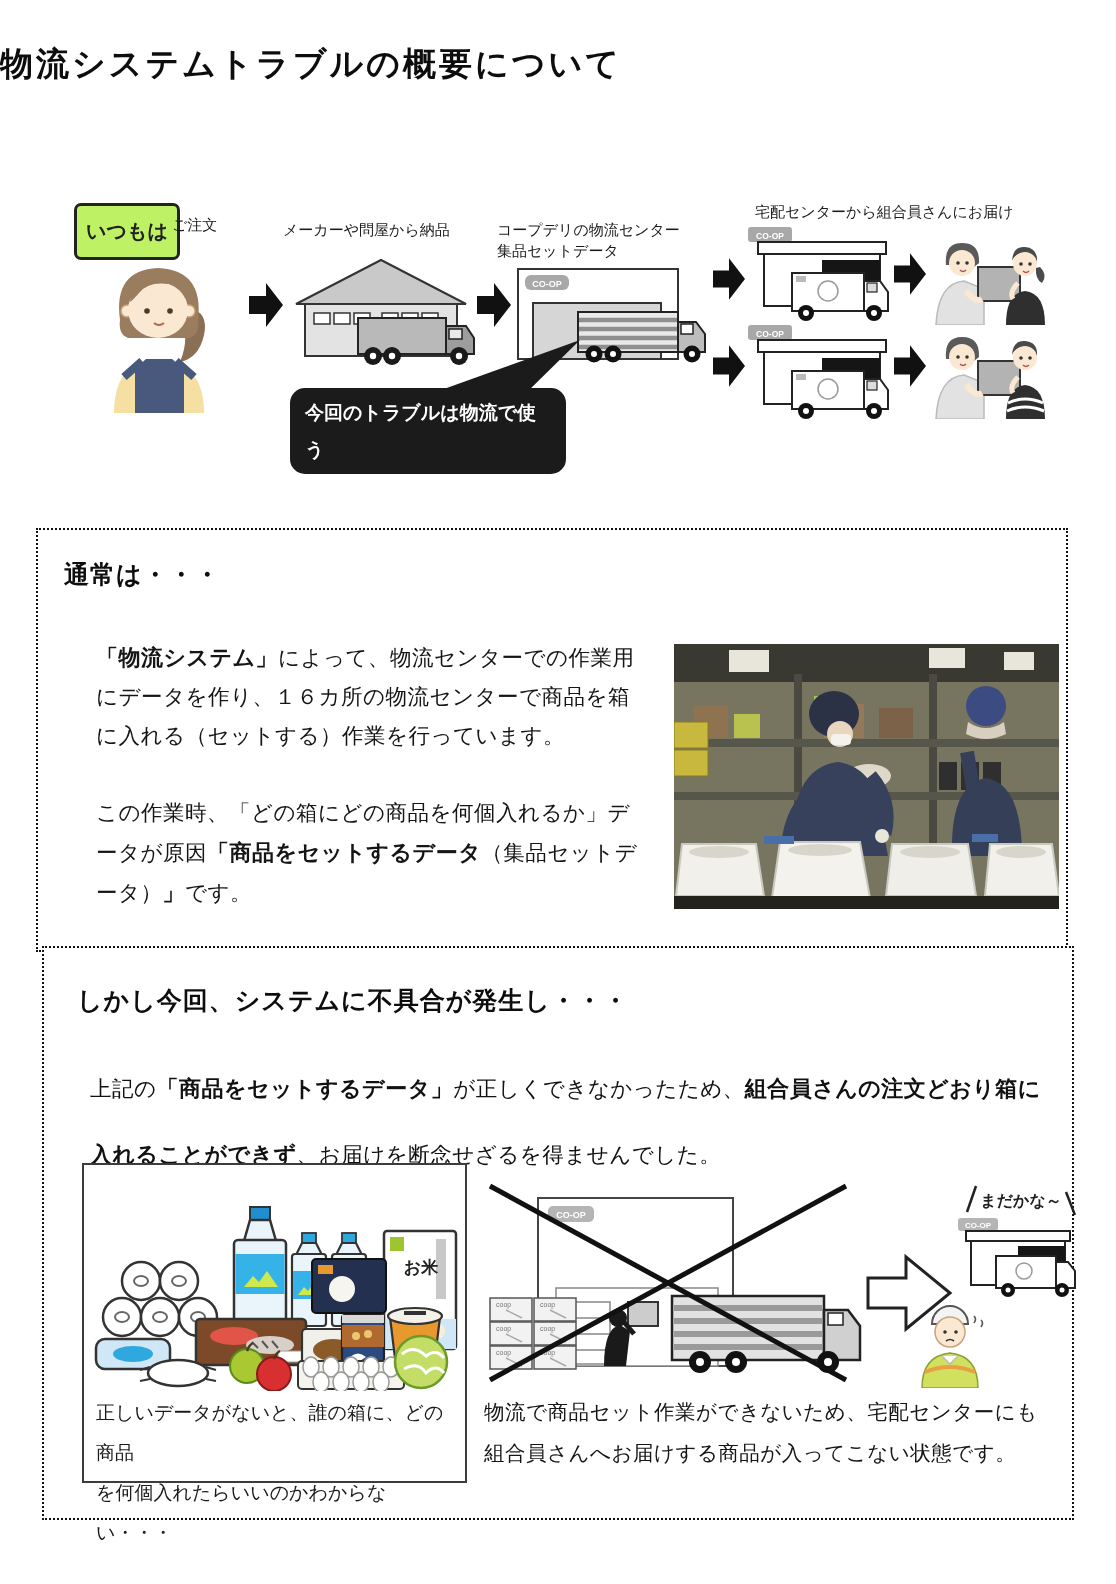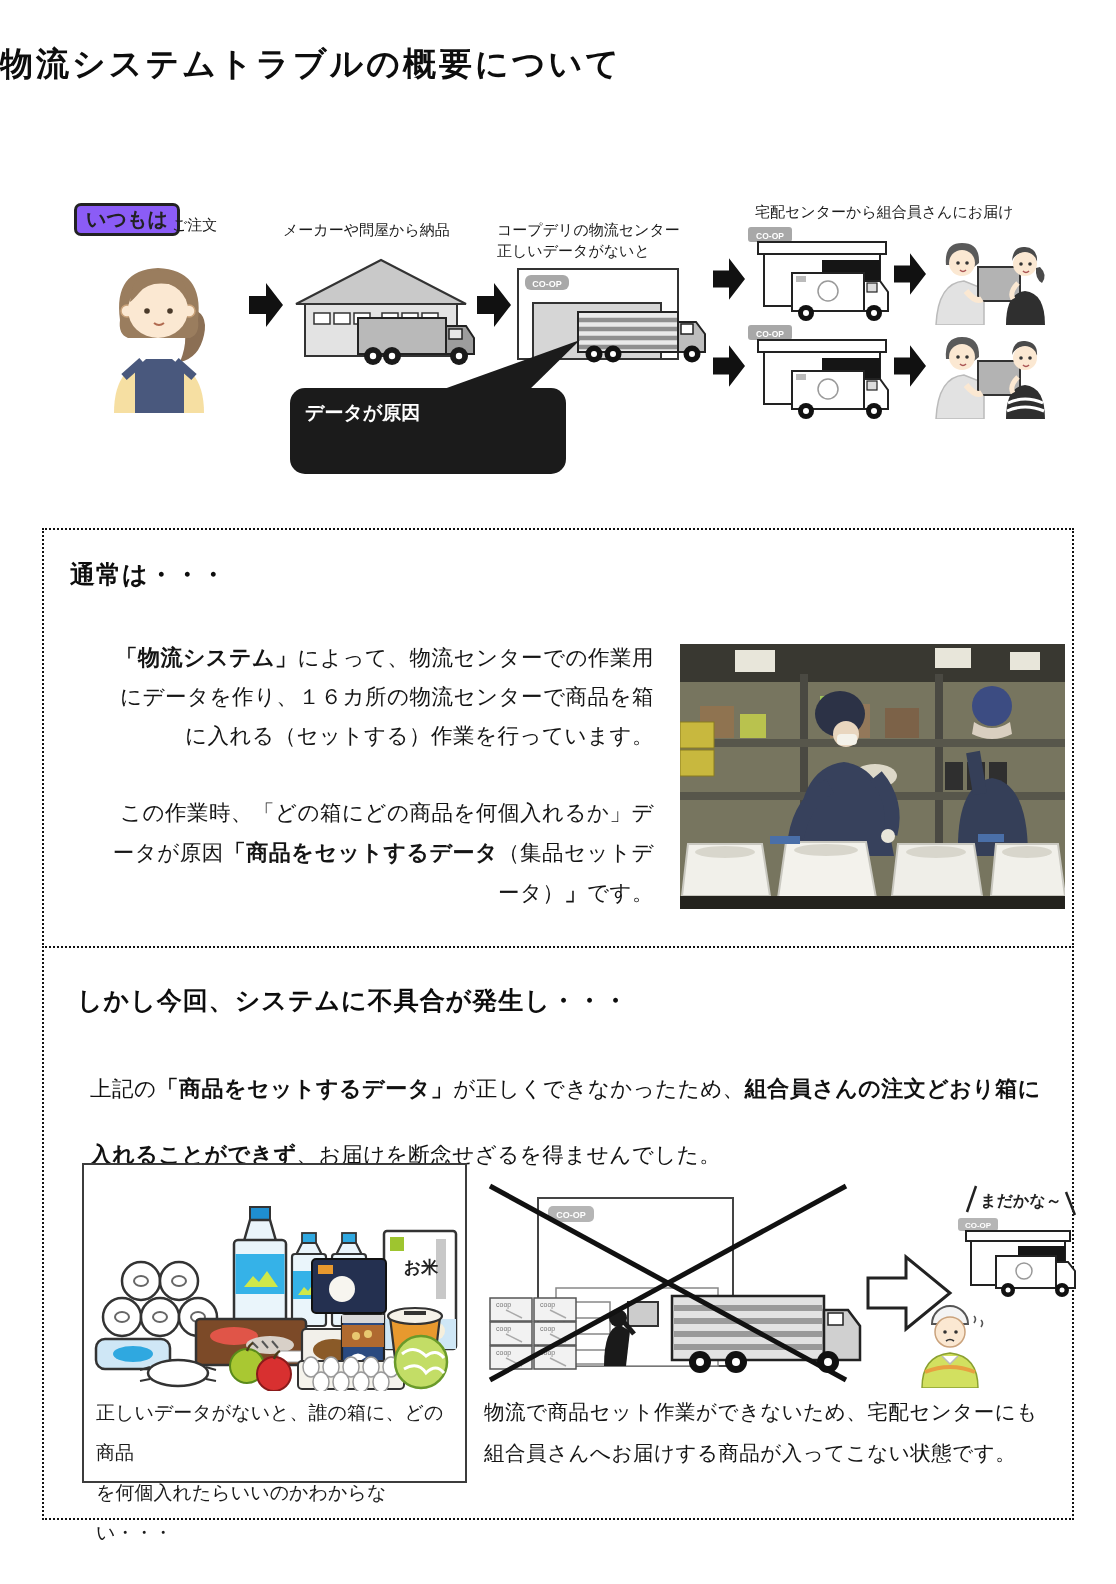--- a/index.html
+++ b/index.html
@@ -3,22 +3,22 @@
 <meta charset="utf-8">
 <style>
   * { margin:0; padding:0; box-sizing:border-box; }
   html,body { background:#ffffff; }
   .page { position:relative; width:1116px; height:1584px; background:#fff;
           font-family:"Liberation Sans","DejaVu Sans",sans-serif; color:#111; overflow:hidden; }
   .abs { position:absolute; }
   .title { top:42px; left:0; width:100%; text-align:left;
            font-size:33px; font-weight:bold; letter-spacing:3px; color:#0d0d0d; }
   .flow-label { font-size:15px; color:#1a1a1a; line-height:21px; }
-  .tag-box { border:3px solid #222; border-radius:7px; padding:0 9px;
-             font-size:20px; font-weight:600; color:#222; background:#8b5cf6; }
+  .tag-box { border:3px solid #222; border-radius:7px; padding:12px 9px;
+             font-size:20px; font-weight:600; color:#222; background:#bef264; }
   .serif { font-family:"Liberation Serif","DejaVu Serif",serif; }
   .gbold { font-family:"Liberation Sans","DejaVu Sans",sans-serif; font-weight:bold; }
   .dashed-box { border:2px dotted #111; background:#fff; }
   .sec-heading { font-size:25px; font-weight:bold; letter-spacing:1px; color:#0d0d0d; }
   .body-text { font-family:"Liberation Serif","DejaVu Serif",serif;
                font-size:21.5px; line-height:39px; letter-spacing:0.5px; color:#151515; }
   .bubble { background:#1b1b1b; color:#fff; border-radius:15px;
             font-weight:bold; font-size:19px; line-height:37px; padding:6px 15px; }
   .caption-gothic { font-size:19px; line-height:40px; color:#1a1a1a; }
   .caption-serif { font-family:"Liberation Serif","DejaVu Serif",serif;
@@ -33,21 +33,21 @@
 
   <div class="abs title">物流システムトラブルの概要について</div>
 
   <div class="abs" style="left:0;top:195px;width:1116px;height:290px;">
 
     <div class="abs tag-box" style="left:74px;top:8px;">いつもは</div>
     <div class="abs flow-label" style="left:172px;top:19px;">ご注文</div>
     <div class="abs flow-label" style="left:283px;top:24px;">メーカーや問屋から納品</div>
     <div class="abs flow-label" style="left:497px;top:24px;">
       <span style="display:block">コープデリの物流センター</span>
-      <span style="display:block">正しいデータがないと</span>
+      <span style="display:block">集品セットデータ</span>
     </div>
     <div class="abs flow-label" style="left:755px;top:6px;">宅配センターから組合員さんにお届け</div>
 
     <svg class="abs" style="left:92px;top:53px;" width="135" height="165" viewBox="0 0 135 165">
       <path d="M97 60 q20 4 15 27 q-5 23 -24 27 q11 -27 -1 -46 z" fill="#8b6f54"></path>
       <path d="M28 72 q-7 -50 38 -52 q46 2 40 52 q2 14 -8 18 l-62 0 q-10 -4 -8 -18 z" fill="#9a7d5e"></path>
       <circle cx="35" cy="63" r="6" fill="#fbe8d2" stroke="#c9a27a" stroke-width="1.5"></circle>
       <circle cx="97" cy="63" r="6" fill="#fbe8d2" stroke="#c9a27a" stroke-width="1.5"></circle>
       <ellipse cx="66" cy="62" rx="30" ry="28" fill="#fbe8d2"></ellipse>
       <path d="M38 54 q2 -32 29 -32 q26 0 29 30 q-7 -14 -19 -16 q-21 -3 -30 9 q-6 7 -9 9 z" fill="#9a7d5e"></path>
@@ -196,25 +196,26 @@
         <path d="M80 102 q0 -32 19 -34 q20 2 20 34 z" fill="#2f2f2f"></path>
         <path d="M82 86 q17 -8 35 0 M81 94 q18 -8 37 0" stroke="#fff" stroke-width="3" fill="none"></path>
       </g>
       <path d="M92 60 q-9 9 -5 16" stroke="#fbe8d2" stroke-width="5" fill="none"></path>
     </svg>
 
     <svg class="abs" style="left:420px;top:141px;" width="165" height="58" viewBox="0 0 165 58">
       <polygon points="10,58 105,58 160,4" fill="#1b1b1b"></polygon>
     </svg>
     <div class="abs bubble" style="left:290px;top:193px;width:276px;height:86px;">
+      <span style="display:block">今回のトラブルは物流で使う</span>
       <span style="display:block">データが原因</span>
     </div>
   </div>
 
-  <div class="abs dashed-box" style="left:42px;top:528px;width:1032px;height:424px;text-align:right;">
+  <div class="abs dashed-box" style="left:36px;top:528px;width:1032px;height:424px;">
     <div class="abs sec-heading" style="left:26px;top:28px;">通常は・・・</div>
 
     <div class="abs body-text" style="left:58px;top:108px;width:552px;">
       <p>
         <span class="gbold" style="font-size:22px;">「物流システム」</span><span>によって、物流センターでの作業用にデータを作り、１６カ所の物流センターで商品を箱に入れる（セットする）作業を行っています。</span>
       </p>
       <p style="margin-top:38px;">
         <span>この作業時、「どの箱にどの商品を何個入れるか」データが原因</span><span class="gbold" style="font-size:22px;">「商品をセットするデータ</span><span>（集品セットデータ）</span><span class="gbold" style="font-size:22px;">」</span><span>です。</span>
       </p>
     </div>

